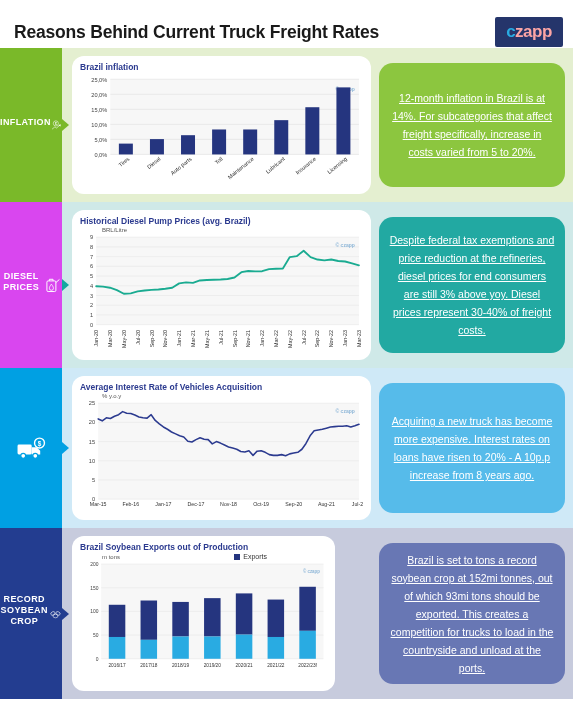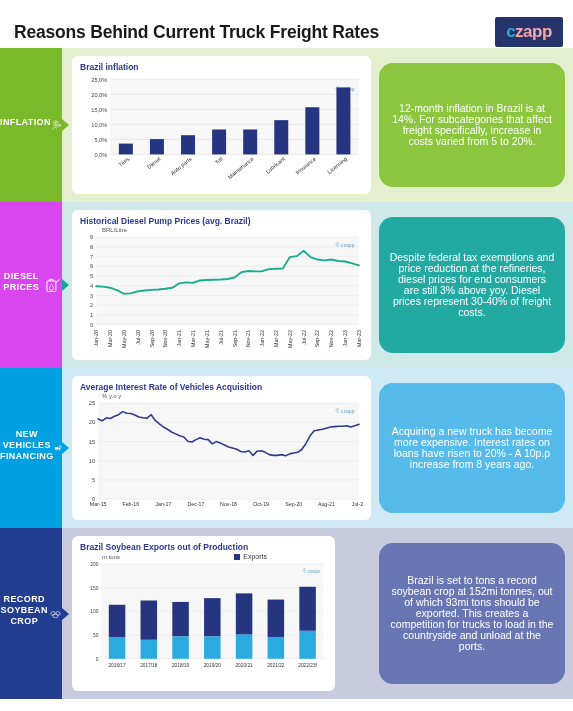--- a/index.html
+++ b/index.html
@@ -73,21 +73,21 @@
   .sec-body {
     flex: 1;
     display: flex;
     align-items: center;
     padding: 8px 8px 8px 10px;
     gap: 8px;
   }
   .chart-card {
     background: #ffffff;
     flex: 1;
-    border-radius: 6px;
+    border-radius: 12px;
     padding: 6px 8px 4px 8px;
     height: 100%;
     display: flex;
     flex-direction: column;
   }
   .chart-title {
     font-size: 8.5px;
     font-weight: bold;
     color: #2b3a8f;
     margin-bottom: 1px;
@@ -96,27 +96,28 @@
     font-size: 6px;
     color: #555;
     margin-left: 22px;
   }
   .callout {
     width: 186px;
     flex: 0 0 186px;
     border-radius: 14px;
     color: #ffffff;
     font-size: 10.5px;
-    line-height: 11px;
+    line-height: 18px;
     text-align: center;
     display: flex;
     align-items: center;
     justify-content: center;
     padding: 8px 10px;
     height: calc(100% - 14px);
+    text-decoration: underline;
   }
 
   
   .s-inflation .sec-tab { background: #7ab929; }
   .s-inflation .sec-body { background: #e4efd0; }
   .s-inflation .sec-arrow { border-left: 7px solid #7ab929; }
   .s-inflation .callout { background: #8cc63f; }
 
   .s-diesel .sec-tab { background: #d946ef; }
   .s-diesel .sec-body { background: #cfe9e8; }
@@ -267,21 +268,20 @@
             <text font-size="5.2" fill="#333" text-anchor="end" transform="translate(278,93) rotate(-90)">Mar-23</text>
           </svg>
       </div>
     </div>
     <div class="callout">Despite federal tax exemptions and price reduction at the refineries, diesel prices for end consumers are still 3% above yoy. Diesel prices represent 30-40% of freight costs.</div>
   </div>
 </div>
 
 <div class="section s-financing" style="height:160px">
   <div class="sec-tab">
-    <div class="tab-label">NEW VEHICLES FINANCING</div>
     <svg class="tab-icon" viewBox="0 0 48 48">
       <rect x="5" y="19" width="20" height="14" rx="2" fill="#fff"></rect>
       <path d="M25 23 h7 l5 5 v5 h-12 z" fill="#fff"></path>
       <circle cx="13" cy="35" r="3.4" fill="#fff" stroke="#00a0e3" stroke-width="1.6"></circle>
       <circle cx="30" cy="35" r="3.4" fill="#fff" stroke="#00a0e3" stroke-width="1.6"></circle>
       <circle cx="36" cy="17" r="7" fill="none" stroke="#fff" stroke-width="2"></circle>
       <text x="36" y="21" font-size="9" fill="#fff" text-anchor="middle" font-weight="bold">$</text>
     </svg>
     <div class="sec-arrow"></div>
   </div>

